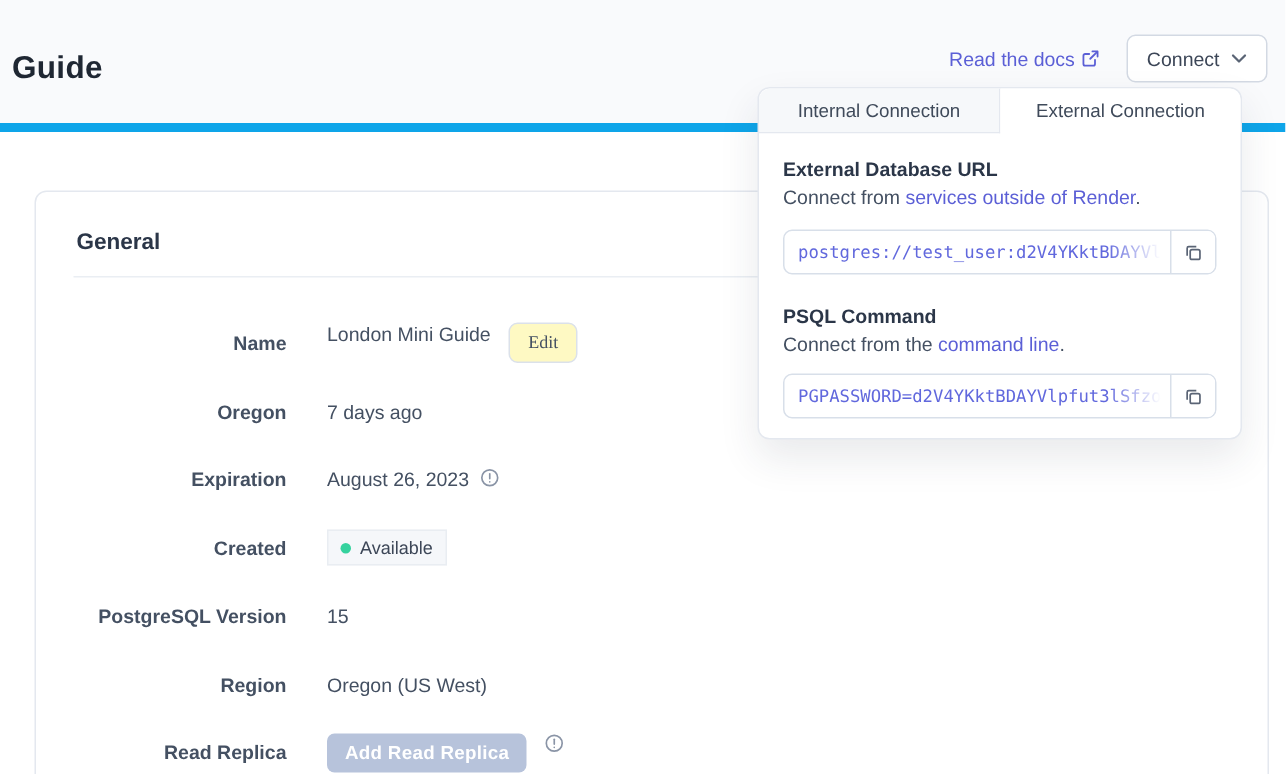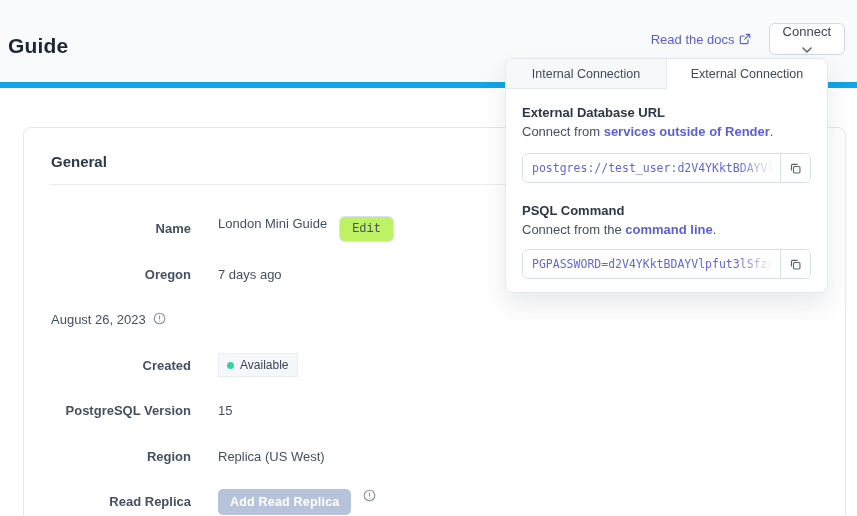--- a/index.html
+++ b/index.html
@@ -23,21 +23,21 @@
     display:flex; align-items:center; gap:18px;
   }
   .docs-link {
     display:flex; align-items:center; gap:4px;
     font-size:13px; color:#5b5fd6; cursor:pointer; text-decoration:none;
   }
   .connect-btn {
     display:flex; align-items:center; gap:8px;
     height:32px; padding:0 13px;
     background:#ffffff; border:1px solid #d3d9e3; border-radius:6px;
-    font-size:13px; color:#3c4657; cursor:pointer;flex-direction:column;
+    font-size:13px; color:#3c4657; cursor:pointer;
   }
 
   
   .card {
     position:absolute; left:23px; top:127px; width:823px; height:450px;
     background:#ffffff; border:1px solid #e4e8ef; border-radius:8px;
   }
   .card-title {
     padding:25px 0 0 27px; font-size:15px; font-weight:700; color:#2b3648;
   }
@@ -46,23 +46,23 @@
   .row { height:45.5px; display:flex; align-items:center; }
   .row-label {
     width:167px; flex-shrink:0; text-align:right;
     font-size:13px; font-weight:600; color:#445062;
   }
   .row-value {
     margin-left:27px; display:flex; align-items:flex-start; gap:12px;
     font-size:13px; color:#445062;
   }
   .edit-btn {
-    padding:5px 12px; background:#bef264; border:1px solid #dbe1ea;
+    padding:5px 12px; background:#fef9c3; border:1px solid #dbe1ea;
     border-radius:6px; font-size:12px; color:#445062; cursor:pointer;
-    font-family:Liberation Mono, monospace;
+    font-family:Liberation Serif, serif;
   }
   .badge {
     display:inline-flex; align-items:center; gap:6px;
     background:#f5f7fa; border:1px solid #e9edf2; border-radius:0;
     padding:4px 9px 4px 8px; font-size:12px; color:#3c4657;
   }
   .badge-dot { width:7px; height:7px; border-radius:50%; background:#35d29e; }
   .disabled-btn {
     padding:6px 12px; background:#b7c3db; border:none; border-radius:5px;
     font-size:12.5px; font-weight:700; color:#ffffff; letter-spacing:.2px;
@@ -83,21 +83,21 @@
   }
   .tab-inactive {
     background:#f6f8fa; border-bottom:1px solid #e4e8ef;
     border-right:1px solid #e4e8ef; border-top-left-radius:8px;
   }
   .tab-active { background:#ffffff; border-top-right-radius:8px; }
   .panel-body { padding:16px 16px 0 16px; }
   .section-heading { font-size:13px; font-weight:700; color:#2b3648; }
   .section-heading.psql { margin-top:20px; }
   .section-desc { margin-top:4px; font-size:13px; color:#445062; }
-  .inline-link { color:#5b5fd6; text-decoration:none; cursor:pointer;font-weight:bold; }
+  .inline-link { color:#5b5fd6; text-decoration:none; cursor:pointer; }
   .input-group {
     margin-top:14px; height:30px; display:flex;
     border:1px solid #d8dfe9; border-radius:6px; overflow:hidden; background:#fff;
   }
   .input-group.psql { margin-top:12px; }
   .input-text {
     flex:1; position:relative; display:flex; align-items:center;
     padding:0 9px; overflow:hidden; white-space:nowrap;
     font-family:"DejaVu Sans Mono", monospace; font-size:11.5px; color:#6168dd;
   }
@@ -151,20 +151,21 @@
     </div>
 
     <div class="row">
       <div class="row-label">Oregon</div>
       <div class="row-value">
           <span>7 days ago</span>
         </div>
     </div>
 
     <div class="row">
+      <div class="row-label">Expiration</div>
       <div class="row-value" style="gap:7px;">
         <span>August 26, 2023</span>
         <span class="info-icon">
           <svg width="13" height="13" viewBox="0 0 14 14" fill="none" stroke="currentColor" stroke-width="1.2" stroke-linecap="round">
             <circle cx="7" cy="7" r="5.7"></circle>
               <path d="M7 4.2v3.4"></path>
               <circle cx="7" cy="9.9" r="0.6" fill="currentColor" stroke="none"></circle>
           </svg>
         </span>
       </div>
@@ -183,21 +184,21 @@
     <div class="row">
       <div class="row-label">PostgreSQL Version</div>
       <div class="row-value">
           <span>15</span>
         </div>
     </div>
 
     <div class="row">
       <div class="row-label">Region</div>
       <div class="row-value">
-          <span>Replica (US West)</span>
+          <span>Oregon (US West)</span>
         </div>
     </div>
 
     <div class="row">
       <div class="row-label">Read Replica</div>
       <div class="row-value">
         <button class="disabled-btn">Add Read Replica</button>
         <span class="info-icon">
           <svg width="13" height="13" viewBox="0 0 14 14" fill="none" stroke="currentColor" stroke-width="1.2" stroke-linecap="round">
             <circle cx="7" cy="7" r="5.7"></circle>

